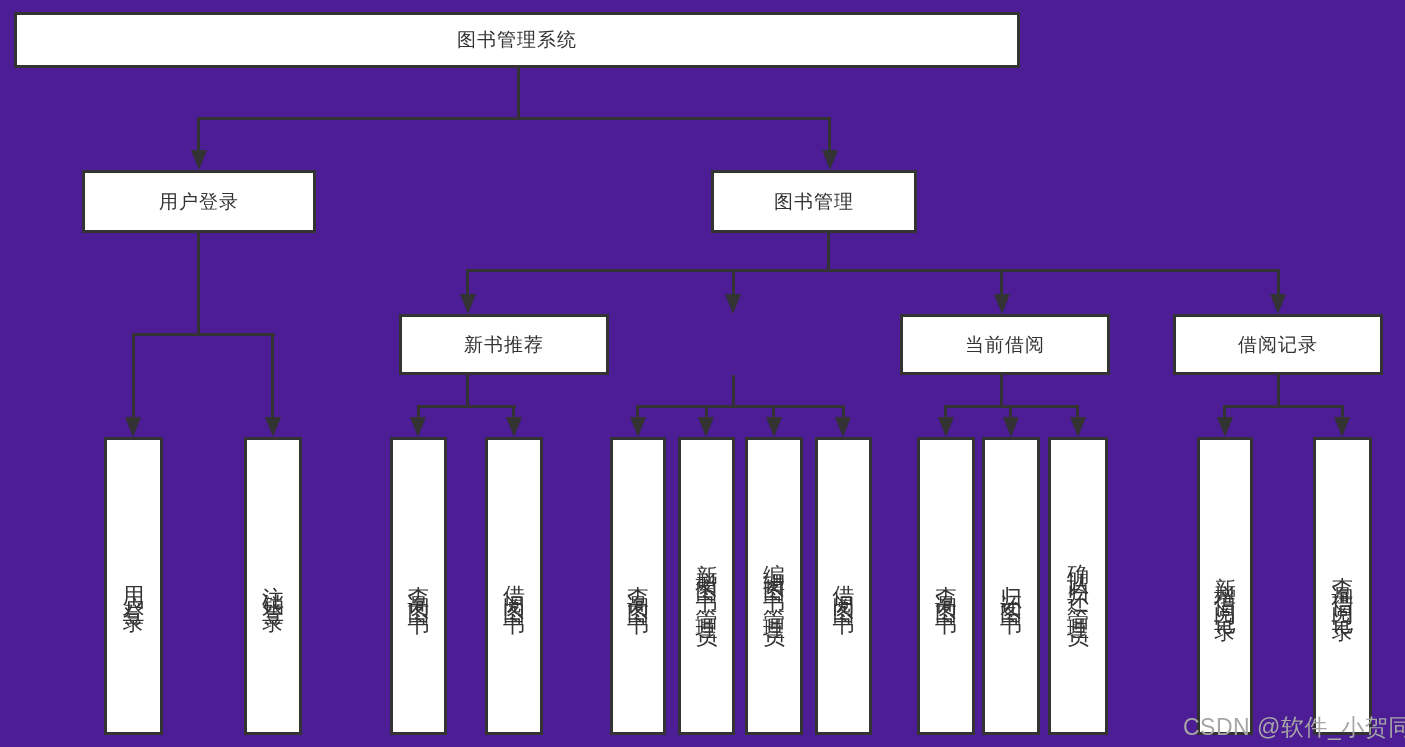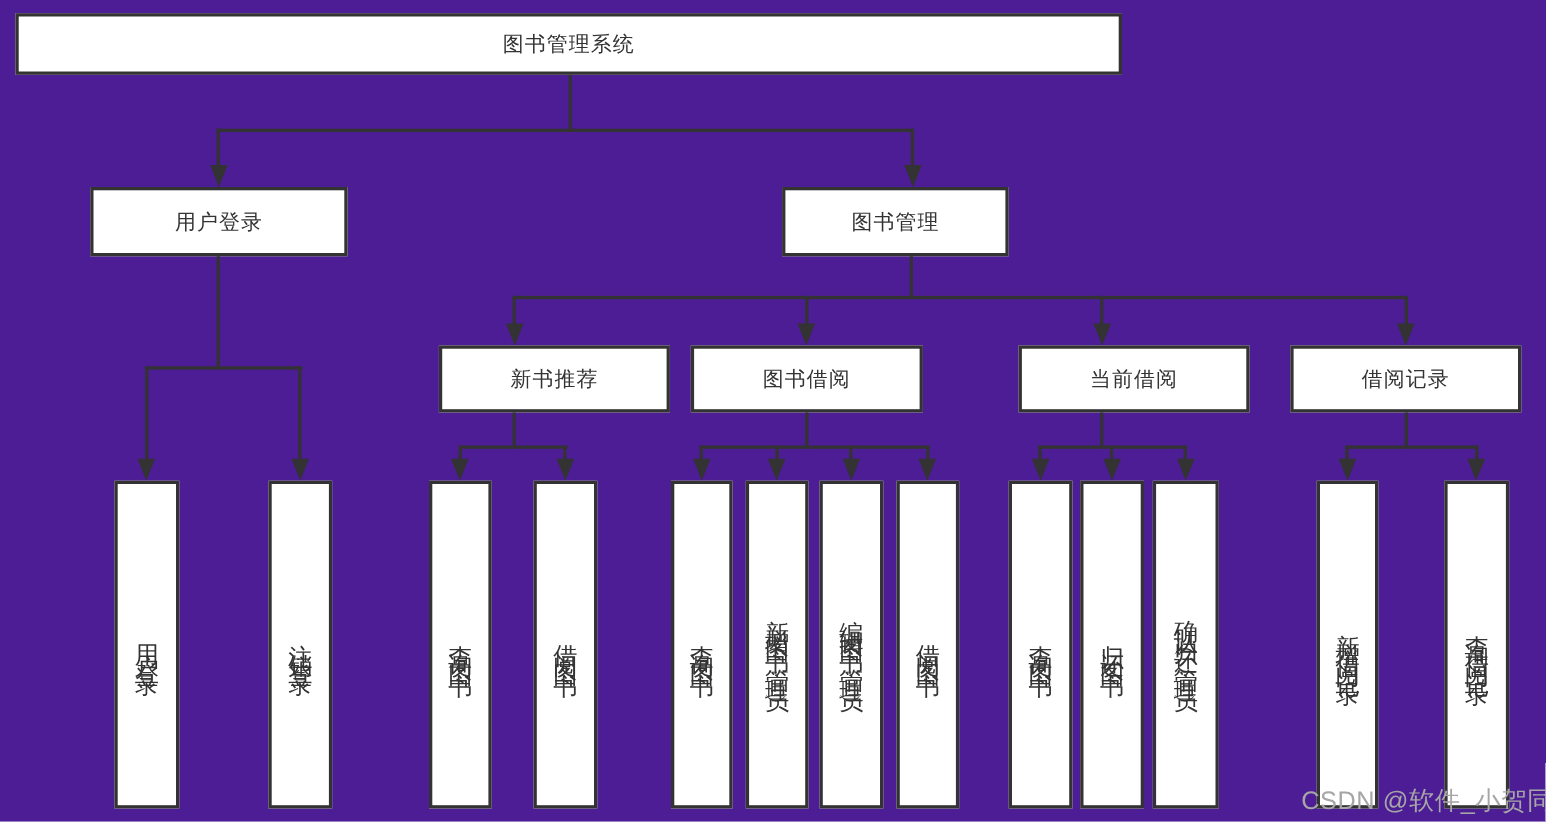--- a/index.html
+++ b/index.html
@@ -91,24 +91,21 @@
   <div class="line vline" style="left:732px;top:269px;height:28px;"></div>
   <div class="arrow" style="left:725px;top:294px;"></div>
   <div class="line vline" style="left:1000px;top:269px;height:28px;"></div>
   <div class="arrow" style="left:994px;top:294px;"></div>
   <div class="line vline" style="left:1277px;top:269px;height:28px;"></div>
   <div class="arrow" style="left:1270px;top:294px;"></div>
 
   <div class="hbox" style="left:363px;top:314px;width:210px;height:61px;margin-left:36px;">
     <span>新书推荐</span>
   </div>
-  <div class="hbox" style="left:628px;top:314px;width:211px;height:61px;">
-    <span>图书借阅</span>
-  </div>
-  <div class="hbox" style="left:926px;top:314px;width:210px;height:61px;">
+  <div class="hbox" style="left:900px;top:314px;width:210px;height:61px;">
     <span>当前借阅</span>
   </div>
   <div class="hbox" style="left:1173px;top:314px;width:210px;height:61px;">
     <span>借阅记录</span>
   </div>
 
   <div class="line vline" style="left:466px;top:375px;height:33px;"></div>
   <div class="line hline" style="left:417px;top:405px;width:99px;"></div>
   <div class="line vline" style="left:417px;top:405px;height:14px;"></div>
   <div class="arrow" style="left:410px;top:417px;"></div>

